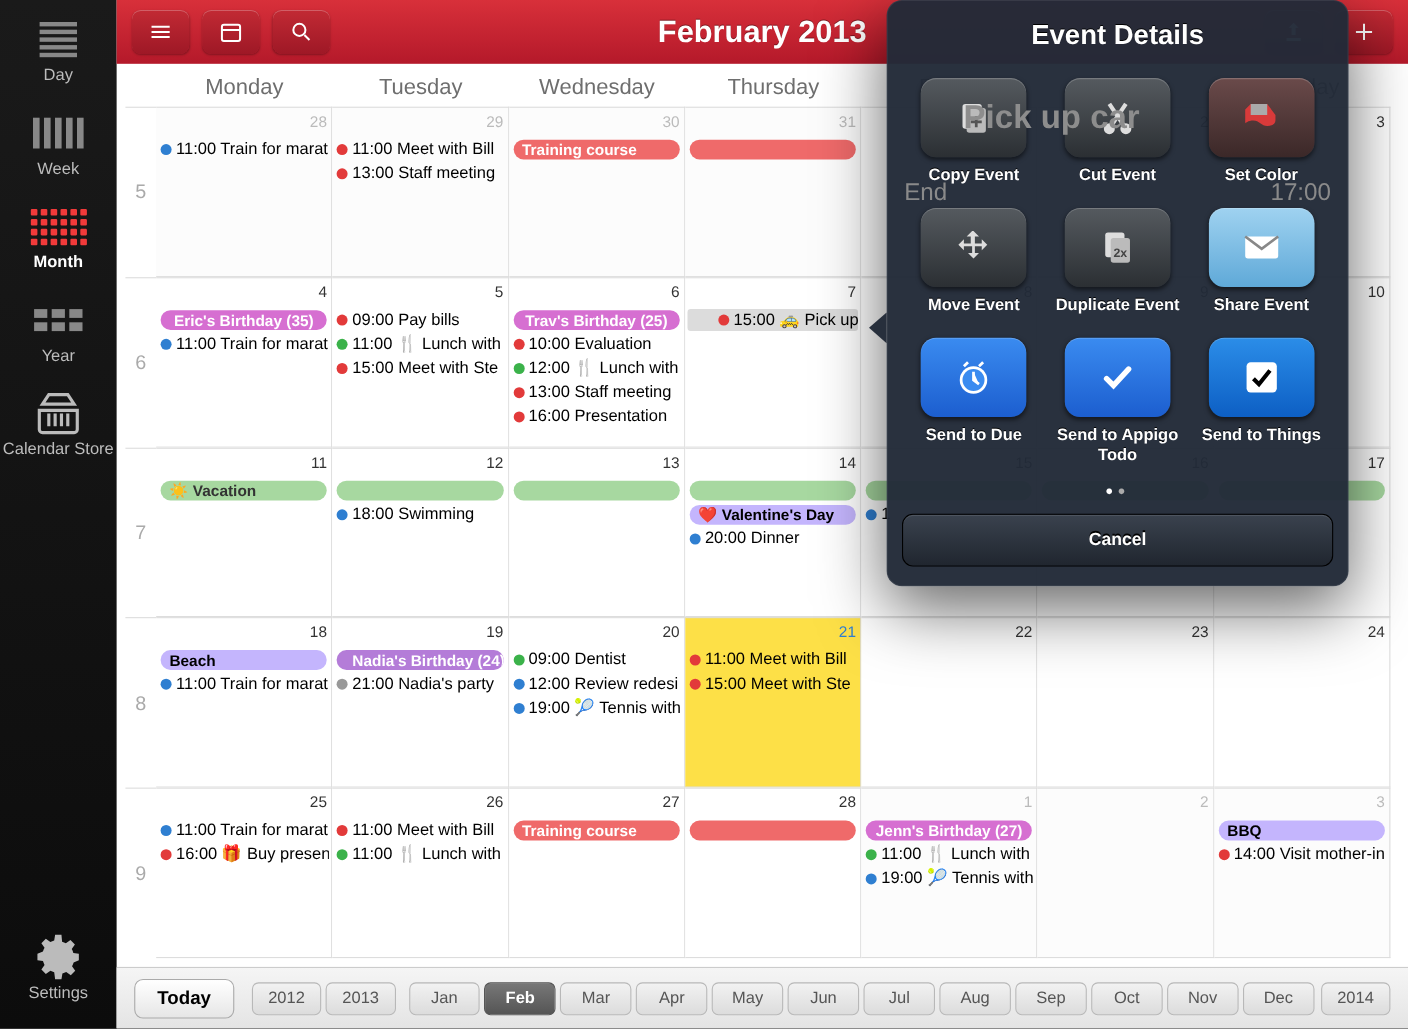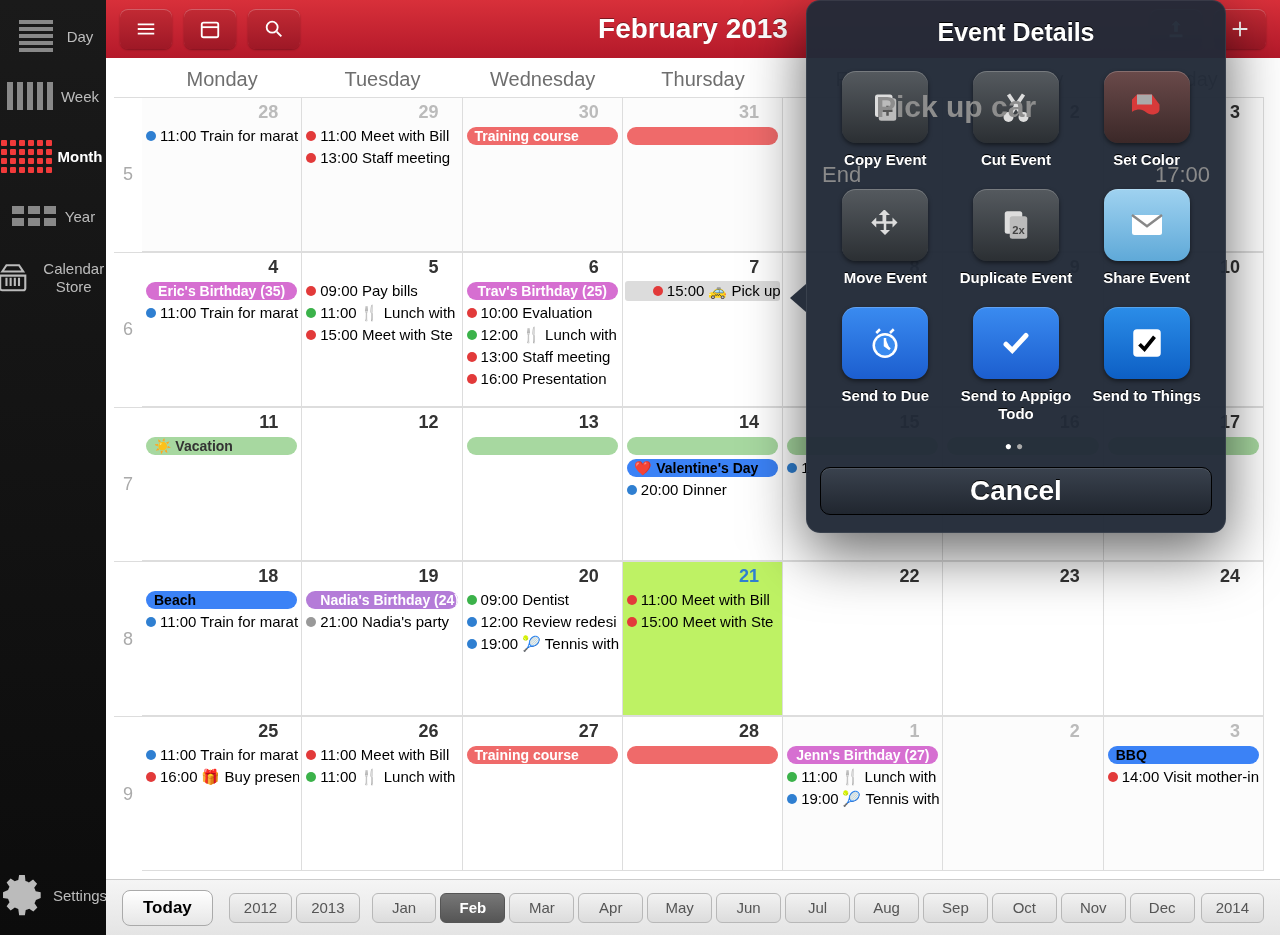--- a/index.html
+++ b/index.html
@@ -1,21 +1,21 @@
 <!DOCTYPE html>
 <html><head>
 <meta charset="utf-8">
 <style>
 * { margin:0; padding:0; box-sizing:border-box; font-family:"Helvetica Neue",Helvetica,Arial,sans-serif; -webkit-font-smoothing:antialiased; }
 html,body{ width:1280px; height:935px; overflow:hidden; background:#000; }
 .app{ display:flex; width:1280px; height:935px; }
 
 
 .sidebar{ width:106px; background:linear-gradient(#1a1a1a,#0c0c0c); display:flex; flex-direction:column; align-items:center; color:#bcbcbc; font-size:15px; padding-top:20px; }
-.side-item{ display:flex; flex-direction:row; align-items:center; gap:8px; margin-bottom:28px; cursor:pointer; }
+.side-item{ display:flex; flex-direction:column; align-items:center; gap:8px; margin-bottom:28px; cursor:pointer; }
 .side-item.active .side-label{ color:#fff; font-weight:bold; }
 .side-label{ font-size:15px; }
 .side-glyph{ width:46px; height:32px; display:flex; align-items:center; justify-content:center; }
 .sidebar-spacer{ flex:1; }
 .side-bottom{ margin-bottom:24px; }
 
 
 .glyph-day{ display:flex; flex-direction:column; gap:3px; }
 .glyph-day span{ display:block; width:34px; height:4px; background:#888; }
 .glyph-week{ display:flex; gap:4px; }
@@ -39,64 +39,64 @@
 
 .dayhdr{ display:grid; grid-template-columns:28px repeat(7,1fr); padding:10px 16px 6px 8px; color:#6e6e6e; font-size:20px; }
 .dayhdr div{ text-align:center; }
 
 
 .calwrap{ flex:1; padding:0 16px 8px 8px; }
 .cal{ display:grid; grid-template-columns:28px repeat(7,1fr); grid-template-rows:repeat(5,1fr); height:100%; }
 .weeknum{ display:flex; align-items:center; justify-content:center; color:#aaa; font-size:18px; border-top:1px solid #ddd; }
 .cell{ border:1px solid #ddd; border-left:none; position:relative; overflow:hidden; font-size:15px; background:#fff;}
 .cell:first-of-type{ border-left:1px solid #ddd; }
-.cell .dnum{ position:absolute; top:4px; right:23px; font-size:18px; font-weight:bold; color:#333; }
+.cell .dnum{ position:absolute; top:4px; right:4px; font-size:14px; font-weight:normal; color:#333; }
 .cell.othermonth .dnum{ color:#bbb; }
 .cell.othermonth{ background:#fcfcfc; }
-.cell.today{ background:#bef264; }
+.cell.today{ background:#fde047; }
 .cell.today .dnum{ color:#2f7fd1; }
 .events{ position:absolute; top:28px; left:2px; right:2px; display:flex; flex-direction:column; gap:2px; }
 .ev{ display:flex; align-items:center; gap:4px; font-size:15px; color:#000; white-space:nowrap; overflow:hidden; text-overflow:ellipsis; padding:0 2px; height:20px; line-height:20px; }
 .dot{ width:10px; height:10px; border-radius:50%; flex:0 0 10px; }
 .blue{ background:#2f7fd1; } .red{ background:#e23a3a; } .green{ background:#3bb24a; } .grey{ background:#999; }
 .pill{ color:#fff; border-radius:10px; padding:0 8px; font-weight:bold; font-size:14px; height:18px; line-height:18px; overflow:hidden; }
 .pill-pink{ background:#d66fd1;text-align:center; }
 .pill-violet{ background:#b47cd8; }
-.pill-orange{ background:#3b82f6; color:#000; font-weight:bold;}
+.pill-orange{ background:#c4b5fd; color:#000; font-weight:bold;}
 .pill-red{ background:#ef6a6a; }
 .pill-green{ background:#a7d8a0; color:#333; }
 .ev.selected{ background:#dcdcdc; border-radius:3px;padding-left:28px; }
 
 
 .scrub{ height:56px; background:linear-gradient(#f5f5f5,#e4e4e4); border-top:1px solid #ccc; display:flex; align-items:center; padding:0 16px; gap:6px; }
 .today-btn{ height:36px; padding:0 20px; border-radius:8px; border:1px solid #aaa; background:linear-gradient(#fff,#e6e6e6); font-size:17px; font-weight:bold; cursor:pointer; }
 .seg-group{ display:flex; gap:4px; margin-left:10px; }
 .seg{ height:30px; padding:0 14px; border:1px solid #b8b8b8; border-radius:6px; background:linear-gradient(#f2f2f2,#dcdcdc); font-size:15px; color:#555; display:flex; align-items:center; cursor:pointer; }
 .seg.active{ background:linear-gradient(#777,#555); color:#fff; border-color:#555; font-weight:bold; }
 .seg-row{ flex:1; display:flex; gap:4px; margin-left:6px; }
 .seg-row .seg{ flex:1; justify-content:center; }
 
 
 .pop-wrap{ position:absolute; top:0; right:54px; width:420px; }
 .pop{ background:rgba(34,42,56,.97); border-radius:14px; padding:0 14px 18px; box-shadow:0 20px 60px rgba(0,0,0,.6),inset 0 0 0 1px rgba(255,255,255,.08); position:relative; }
 .pop-arrow{ position:absolute; left:-16px; top:284px; width:0; height:0; border-top:14px solid transparent; border-bottom:14px solid transparent; border-right:16px solid rgba(34,42,56,.97); }
 .pop-title{ color:#fff; text-align:center; font-size:25px; font-weight:bold; padding:18px 0 14px; text-shadow:0 -1px 0 #000; }
 .pop-grid{ display:grid; grid-template-columns:repeat(3,1fr); gap:20px 12px; padding:10px 6px 6px; }
 .pop-item{ display:flex; flex-direction:column; align-items:center; gap:8px; cursor:pointer; }
-.pop-icon{ width:86px; height:72px; border-radius:14px; display:flex; align-items:center; justify-content:center; box-shadow:0 2px 4px rgba(0,0,0,.5),inset 0 1px 0 rgba(255,255,255,.2); }
+.pop-icon{ width:96px; height:72px; border-radius:14px; display:flex; align-items:center; justify-content:center; box-shadow:0 2px 4px rgba(0,0,0,.5),inset 0 1px 0 rgba(255,255,255,.2); }
 .pop-lbl{ color:#fff; font-size:15px; font-weight:bold; text-align:center; text-shadow:0 -1px 0 #000; line-height:1.2; }
 .ic-dark{ background:linear-gradient(#555a5f,#2b2f33); }
 .ic-red{ background:linear-gradient(#6a4a4a,#3b2828); }
 .ic-sky{ background:linear-gradient(#9fd2f0,#5fa9d8); }
 .ic-blue{ background:linear-gradient(#3a8bf0,#1c5ecf); }
 .ic-bluebox{ background:linear-gradient(#2b8de8,#0d5fc4); }
 .pop-icon svg{ width:40px; height:40px; }
 .pop-dots{ text-align:center; color:#aaa; margin-top:10px; font-size:12px; letter-spacing:4px; }
 .pop-dots .on{ color:#fff; }
-.pop-cancel{ width:100%; height:48px; margin-top:14px; border-radius:10px; background:linear-gradient(#3a424e,#20262f); border:1px solid #000; color:#fff; font-size:28px; font-weight:bold; text-shadow:0 -1px 0 #000; cursor:pointer; box-shadow:inset 0 1px 0 rgba(255,255,255,.1); }
+.pop-cancel{ width:100%; height:48px; margin-top:14px; border-radius:10px; background:linear-gradient(#3a424e,#20262f); border:1px solid #000; color:#fff; font-size:16px; font-weight:bold; text-shadow:0 -1px 0 #000; cursor:pointer; box-shadow:inset 0 1px 0 rgba(255,255,255,.1); }
 
 
 .ghost-bg{ position:absolute; top:90px; left:16px; right:16px; color:#8a8a8a; font-family:inherit; }
 .ghost-title{ font-size:30px; font-weight:bold; color:#8d8d8d; margin-bottom:38px; padding-left:54px;}
 .ghost-row{ display:flex; justify-content:space-between; font-size:22px; margin-bottom:6px; }
 .ghost-row .gr{ color:#8a8a8a; }
 </style>
 </head>
 <body>
 
@@ -372,20 +372,29 @@
           <div class="cell">
             <div class="dnum">11</div>
             <div class="events">
               <div class="ev">
                 <div class="pill pill-green" style="width: 100%;">☀️ Vacation</div>
               </div>
             </div>
           </div>
           <div class="cell">
             <div class="dnum">12</div>
+            <div class="events">
+              <div class="ev">
+                <div class="pill pill-green" style="width: 100%;"> </div>
+              </div>
+              <div class="ev">
+                <span class="dot blue"></span>
+                <span>18:00 Swimming</span>
+              </div>
+            </div>
           </div>
           <div class="cell">
             <div class="dnum">13</div>
             <div class="events">
               <div class="ev">
                 <div class="pill pill-green" style="width: 100%;"> </div>
               </div>
             </div>
           </div>
           <div class="cell">

